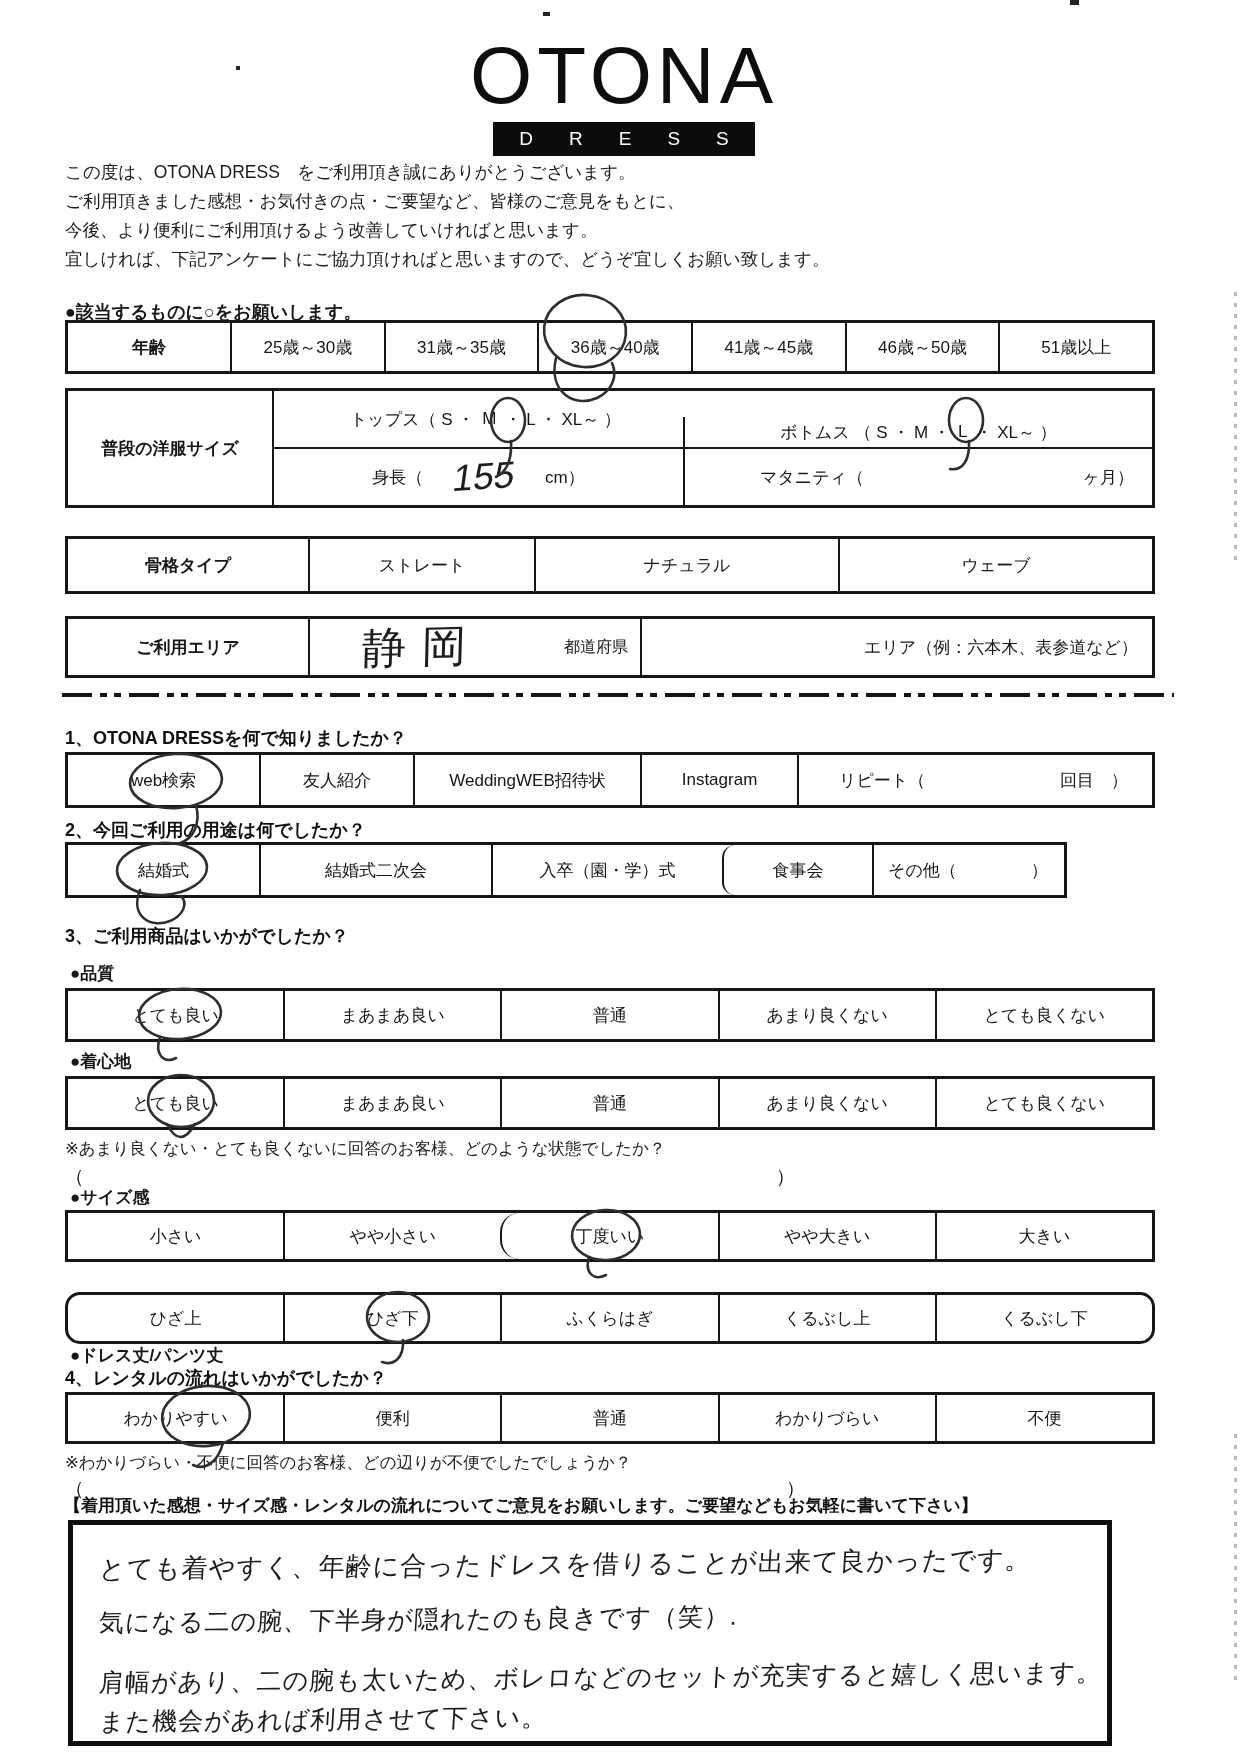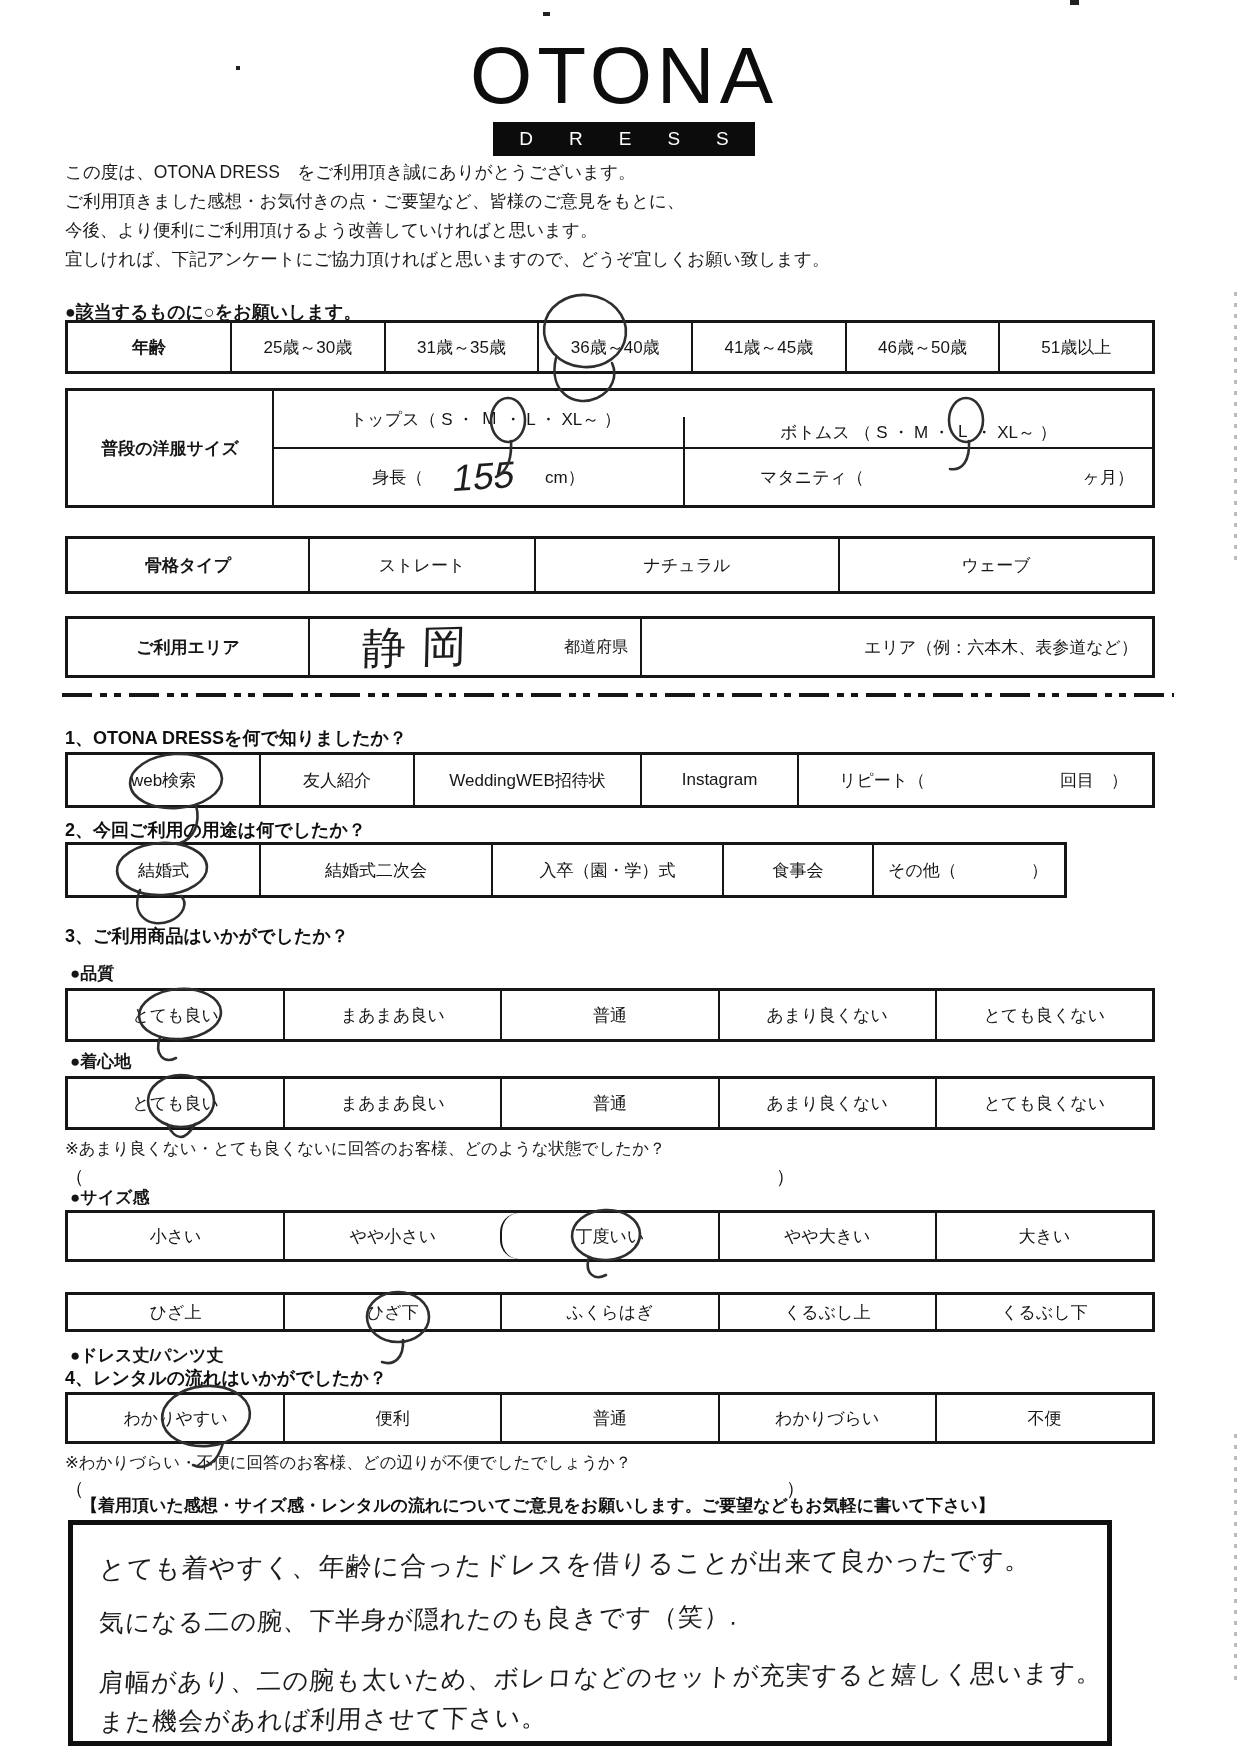--- a/index.html
+++ b/index.html
@@ -137,21 +137,21 @@
       <span>リピート（</span>
       <span>回目　）</span>
     </div>
   </div>
 
   <div class="title" style="left:65px; top:818px;">2、今回ご利用の用途は何でしたか？</div>
   <div class="tbl" style="left:65px; top:842px; width:1002px; height:56px;">
     <div class="cell first" style="width:191px;">結婚式</div>
     <div class="cell" style="width:232px;">結婚式二次会</div>
     <div class="cell" style="width:231px;">入卒（園・学）式</div>
-    <div class="cell" style="width:150px;">食事会</div>
+    <div class="cell" style="width:150px;border-radius:13px;">食事会</div>
     <div class="cell pl" style="flex:1; padding:0 16px 0 14px;">
       <span>その他（</span>
       <span>）</span>
     </div>
   </div>
 
   <div class="title" style="left:65px; top:924px;">3、ご利用商品はいかがでしたか？</div>
 
   <div class="bullet" style="left:70px; top:962px;">●品質</div>
   <div class="tbl" style="left:65px; top:988px; width:1090px; height:54px;">
@@ -180,21 +180,21 @@
   <div class="bullet" style="left:70px; top:1186px;">●サイズ感</div>
   <div class="tbl" style="left:65px; top:1210px; width:1090px; height:52px;">
     <div class="cell first" style="flex:1;">小さい</div>
     <div class="cell" style="flex:1;">やや小さい</div>
     <div class="cell" style="flex:1;border-radius:19px;">丁度いい</div>
     <div class="cell" style="flex:1;">やや大きい</div>
     <div class="cell" style="flex:1;">大きい</div>
   </div>
 
   <div class="bullet" style="left:70px; top:1344px;">●ドレス丈/パンツ丈</div>
-  <div class="tbl" style="left:65px; top:1292px; width:1090px; height:40px;">
+  <div class="tbl" style="left:65px; top:1292px; width:1090px; height:52px;border-radius:15px;">
     <div class="cell first" style="flex:1;">ひざ上</div>
     <div class="cell" style="flex:1;">ひざ下</div>
     <div class="cell" style="flex:1;">ふくらはぎ</div>
     <div class="cell" style="flex:1;">くるぶし上</div>
     <div class="cell" style="flex:1;">くるぶし下</div>
   </div>
 
   <div class="title" style="left:65px; top:1366px;">4、レンタルの流れはいかがでしたか？</div>
   <div class="tbl" style="left:65px; top:1392px; width:1090px; height:52px;">
     <div class="cell first" style="flex:1;">わかりやすい</div>
@@ -202,21 +202,21 @@
     <div class="cell" style="flex:1;">普通</div>
     <div class="cell" style="flex:1;">わかりづらい</div>
     <div class="cell" style="flex:1;">不便</div>
   </div>
   <div class="note" style="left:65px; top:1452px;">※わかりづらい・不便に回答のお客様、どの辺りが不便でしたでしょうか？</div>
   <div class="parens" style="left:65px; top:1476px; width:740px;">
     <span>（</span>
     <span>）</span>
   </div>
 
-  <div class="title" style="left:81px; top:1494px; font-size:17px;">【着用頂いた感想・サイズ感・レンタルの流れについてご意見をお願いします。ご要望などもお気軽に書いて下さい】</div>
+  <div class="title" style="left:64px; top:1494px; font-size:17px;">【着用頂いた感想・サイズ感・レンタルの流れについてご意見をお願いします。ご要望などもお気軽に書いて下さい】</div>
   <div class="comment-box">
     <div class="hw hw-line" style="top:22px; font-size:26px;">とても着やすく、年齢に合ったドレスを借りることが出来て良かったです。</div>
     <div class="hw hw-line" style="top:78px;">気になる二の腕、下半身が隠れたのも良きです（笑）.</div>
     <div class="hw hw-line" style="top:136px;">肩幅があり、二の腕も太いため、ボレロなどのセットが充実すると嬉しく思います。</div>
     <div class="hw hw-line" style="top:178px;">また機会があれば利用させて下さい。</div>
   </div>
 
   <svg class="marks" width="1242" height="1754" viewBox="0 0 1242 1754">
     <g stroke="#2e2e2e" stroke-width="2.6" fill="none" stroke-linecap="round">
       <g>

